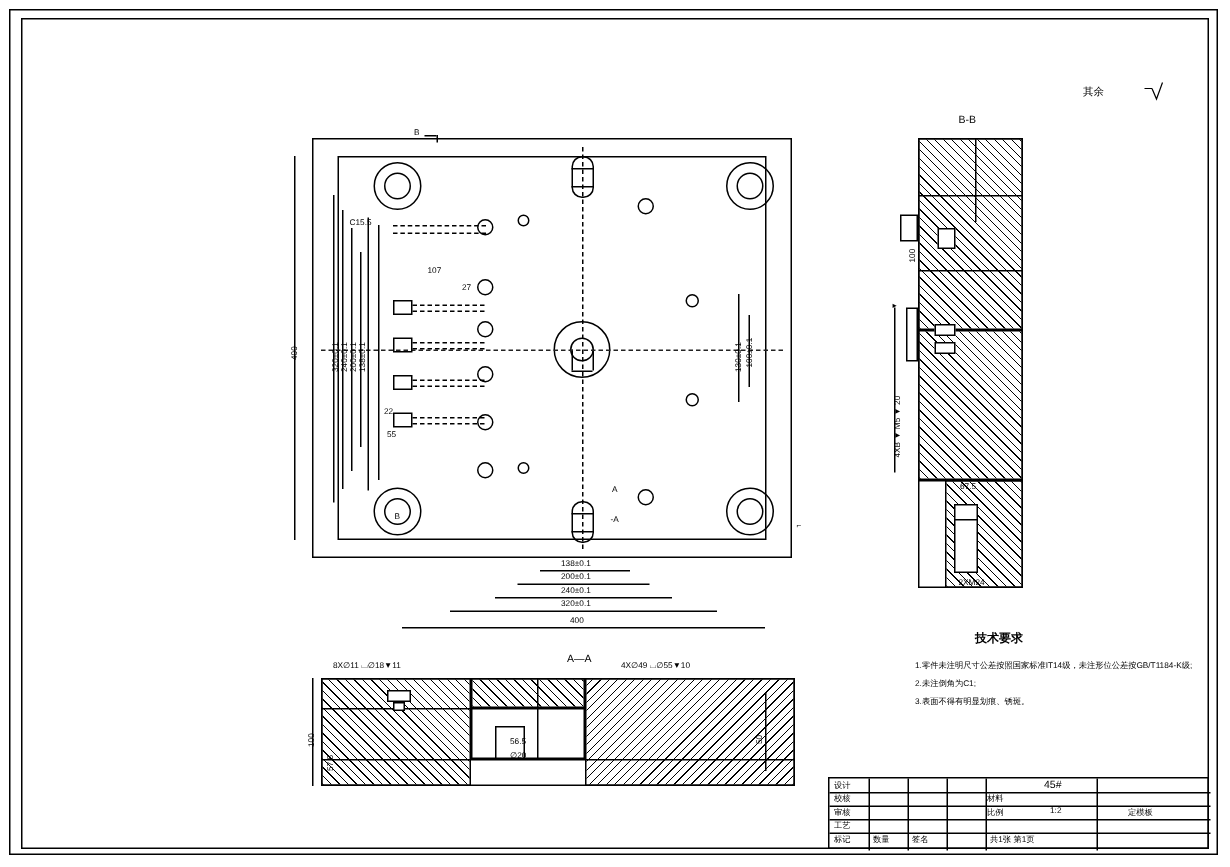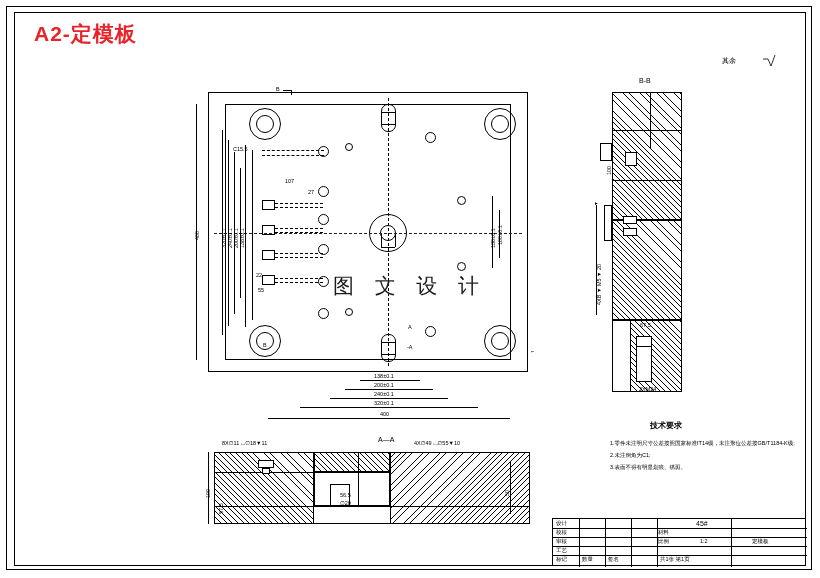--- a/index.html
+++ b/index.html
@@ -154,21 +154,20 @@
   .tbtxt.big { font-size: 7px; }
 </style>
 </head>
 <body>
 
 <div id="page">
 
   <div class="frame-outer"></div>
   <div class="frame-inner"></div>
 
-  <div class="title-banner">A2-定模板</div>
 
   <div class="finish-note">其余</div>
   <svg class="finish-sym" viewBox="0 0 14 14">
     <path d="M1 5 L6 5 M6 5 L9 12 L13 1" stroke="#000" fill="none" stroke-width="0.8"></path>
   </svg>
 
   <div>
 
     <div class="rect" style="left:208px; top:92px; width:320px; height:280px;"></div>
 
@@ -333,21 +332,20 @@
     <div class="lbl" style="left:340px; top:500px;">∅20</div>
     <div class="ln v" style="left:208px; top:452px; height:72px;"></div>
     <div class="ln v" style="left:510px; top:462px; height:52px;"></div>
   </div>
 
   <div class="tech-title">技术要求</div>
   <div class="tech-line" style="top:440px;">1.零件未注明尺寸公差按照国家标准IT14级，未注形位公差按GB/T1184-K级;</div>
   <div class="tech-line" style="top:452px;">2.未注倒角为C1;</div>
   <div class="tech-line" style="top:464px;">3.表面不得有明显划痕、锈斑。</div>
 
-  <div class="watermark">图 文 设 计</div>
 
   <div class="tb">
     <div class="ln h" style="left:0; top:9px; width:254px;"></div>
     <div class="ln h" style="left:0; top:18px; width:254px;"></div>
     <div class="ln h" style="left:0; top:27px; width:254px;"></div>
     <div class="ln h" style="left:0; top:36px; width:254px;"></div>
     <div class="ln v" style="left:26px; top:0; height:48px;"></div>
     <div class="ln v" style="left:52px; top:0; height:48px;"></div>
     <div class="ln v" style="left:78px; top:0; height:48px;"></div>
     <div class="ln v" style="left:104px; top:0; height:48px;"></div>

